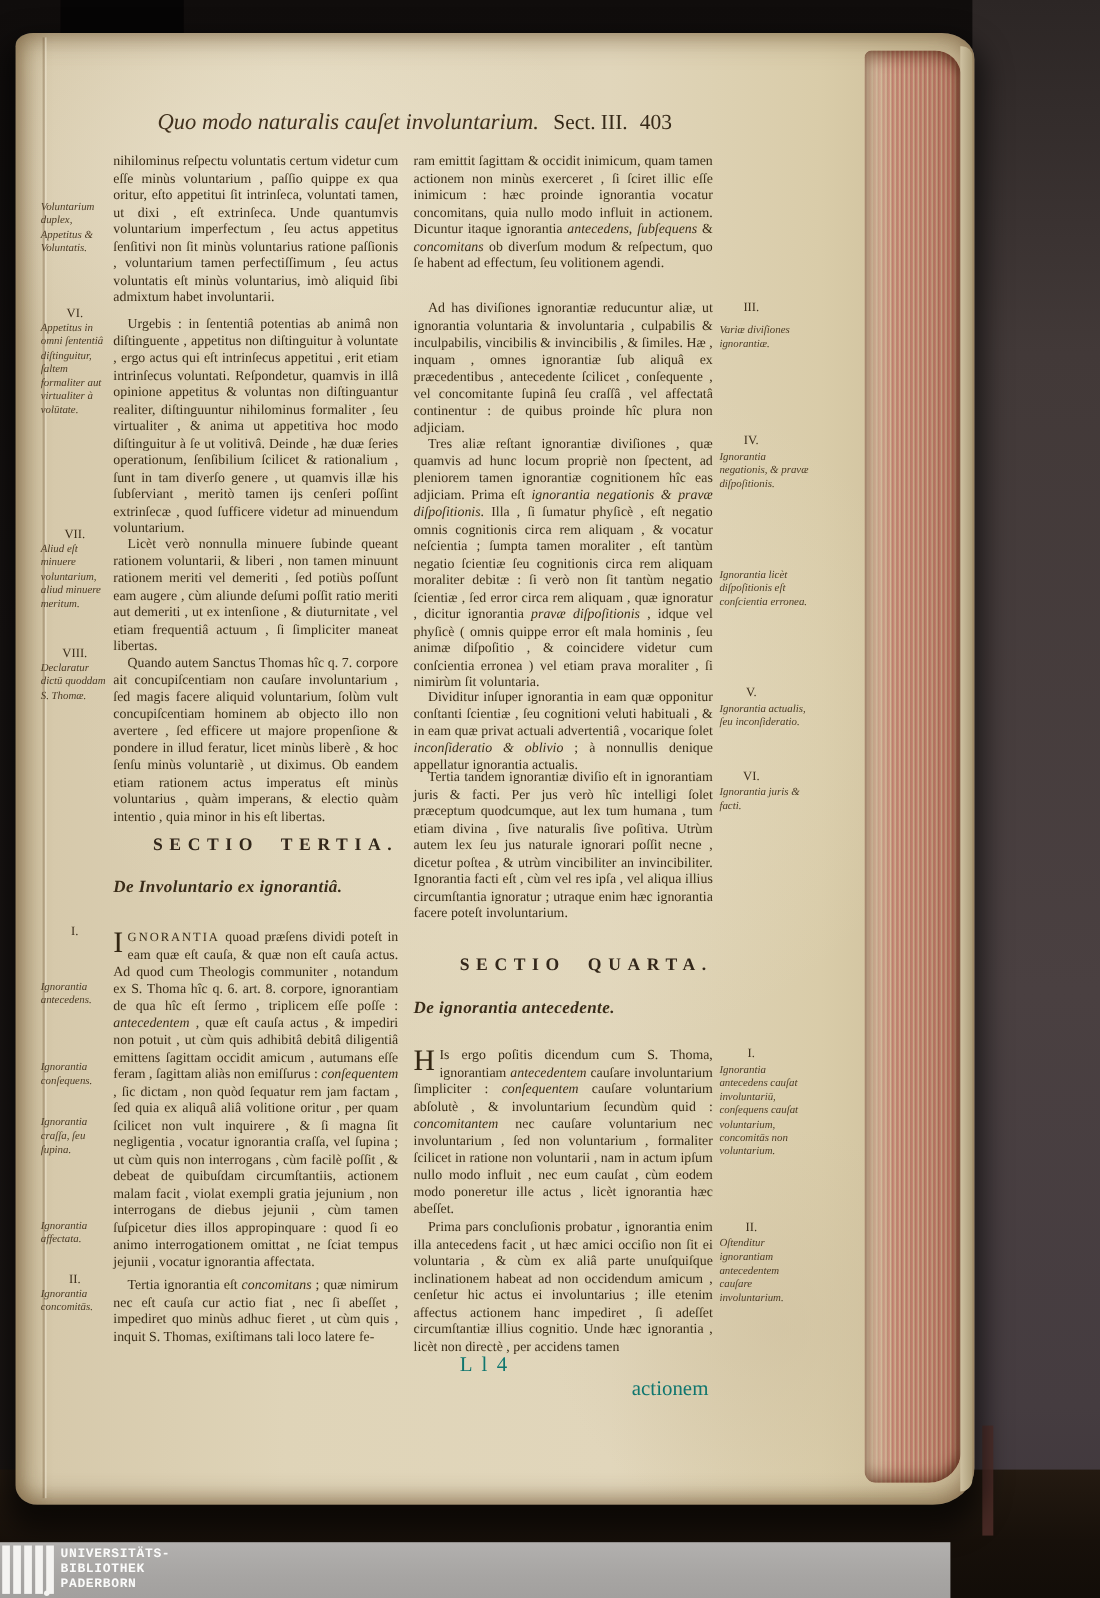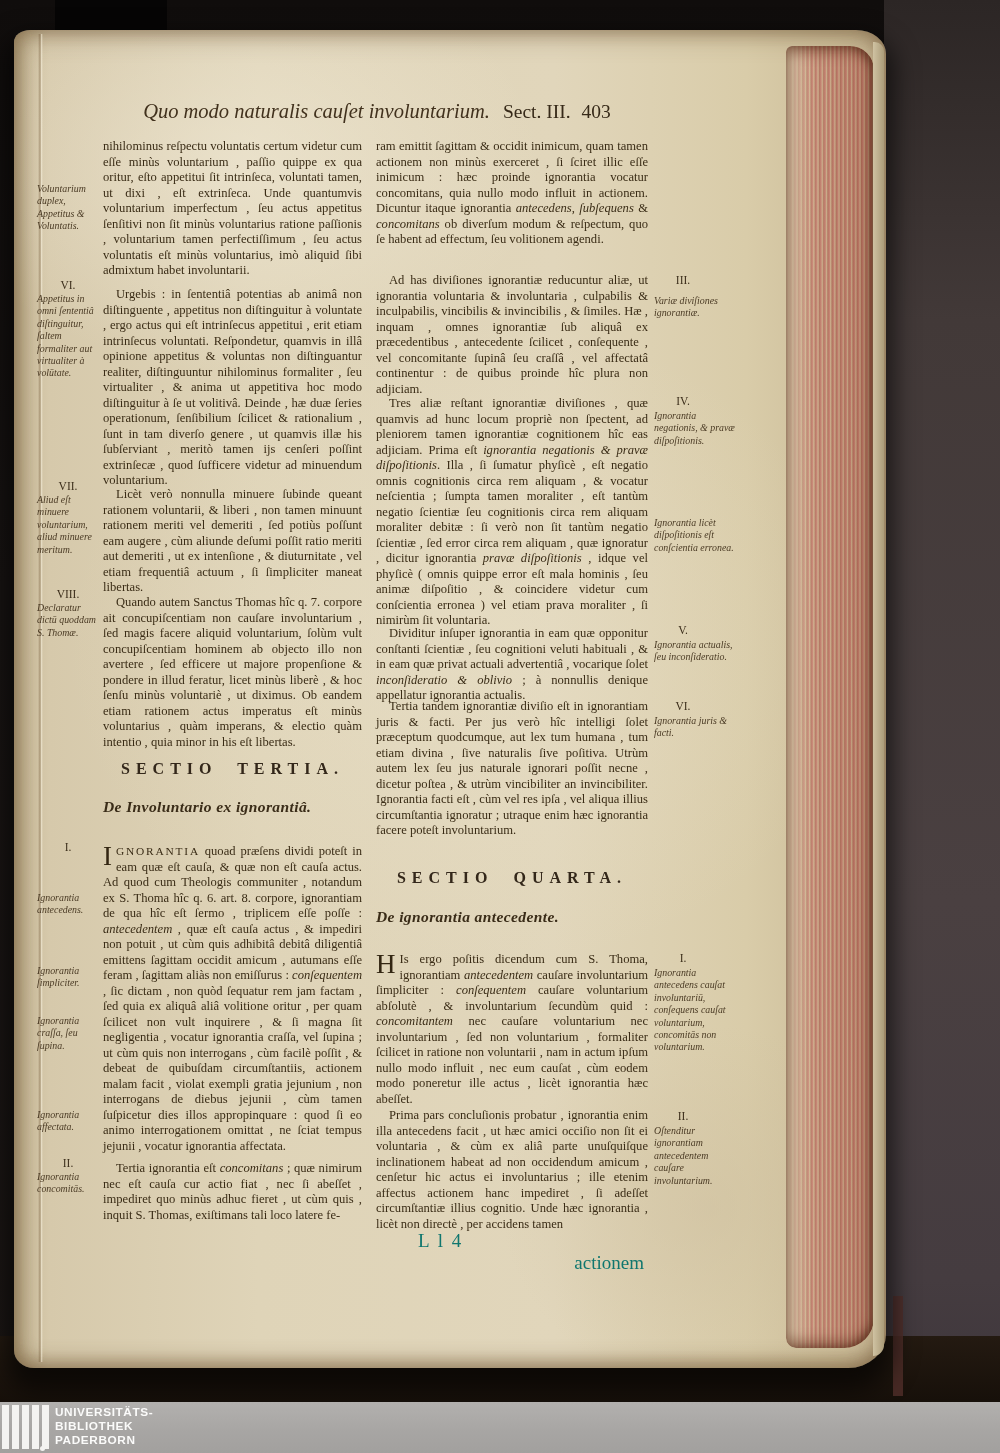--- a/index.html
+++ b/index.html
@@ -49,40 +49,40 @@
 
   p.body{position:absolute;z-index:3;margin:0;font-size:12.6px;line-height:15.5px;
     text-align:justify;color:#3a2c16;}
   .colL{left:103px;width:259px;}
   .colR{left:376px;width:272px;}
   .indent{text-indent:13px;}
   .dropcap{float:left;font-size:27px;line-height:23px;padding:1px 4px 0 0;color:#332612;}
   .lead-caps{font-size:11.4px;letter-spacing:1.8px;}
 
   .sec-head{position:absolute;z-index:3;margin:0;font-size:16px;letter-spacing:6px;word-spacing:10px;
-    text-align:center;color:#33271a;white-space:nowrap;}
+    text-align:right;color:#33271a;white-space:nowrap;}
   .sec-sub{position:absolute;z-index:3;margin:0;font-style:italic;font-size:15.5px;text-align:left;
     letter-spacing:.4px;color:#3a2c18;}
 
   .sig-row{position:absolute;z-index:3;left:376px;top:1230px;width:272px;display:flex;
     font-size:19px;color:#0f766e;flex-direction:column;}
   .sig{margin-left:42px;letter-spacing:2px;}
   .catch{margin-left:auto;margin-right:4px;}
 
   .mn{position:absolute;z-index:3;font-style:italic;font-size:9.9px;line-height:12.4px;color:#4a3a24;}
   .mnL{left:37px;width:64px;}
   .mnR{left:654px;width:84px;}
   .mn-roman{position:absolute;z-index:3;font-size:11.5px;color:#3d2f1c;text-align:center;font-style:normal;}
   .romL{left:38px;width:60px;}
   .romR{left:656px;width:54px;}
 
   
-  .banner{position:absolute;left:0;top:1402px;width:1000px;height:51px;z-index:6;
+  .banner{position:absolute;left:0;top:1402px;width:820px;height:51px;z-index:6;
     background:linear-gradient(180deg,#b2b0ae 0%,#a7a5a3 60%,#a2a09e 100%);
-    font-family:Liberation Sans, sans-serif;}
+    font-family:Liberation Mono, monospace;padding-left:44px;}
   .bars{position:absolute;left:2px;top:3px;height:44px;display:flex;gap:3.5px;}
   .bar{width:6.5px;height:44px;background:#f4f3f1;}
   .bar-dot{position:absolute;left:40px;top:44px;width:5px;height:5px;border-radius:50%;background:#f4f3f1;}
   .banner-text{position:absolute;left:55px;top:4px;font-size:11.8px;font-weight:bold;
     line-height:13.8px;color:#fbfbfa;letter-spacing:.6px;}
 </style>
 </head>
 <body>
 
 <div class="bg-right"></div>
@@ -127,21 +127,21 @@
 
 <div class="mn mnL" style="top:183px">Voluntarium duplex, Appetitus &amp; Voluntatis.</div>
 <div class="mn-roman romL" style="top:279px">VI.</div>
 <div class="mn mnL" style="top:293px">Appetitus in omni ſententiâ diſtinguitur, ſaltem formaliter aut virtualiter à volūtate.</div>
 <div class="mn-roman romL" style="top:480px">VII.</div>
 <div class="mn mnL" style="top:494px">Aliud eſt minuere voluntarium, aliud minuere meritum.</div>
 <div class="mn-roman romL" style="top:588px">VIII.</div>
 <div class="mn mnL" style="top:602px">Declaratur dictū quoddam S. Thomæ.</div>
 <div class="mn-roman romL" style="top:841px">I.</div>
 <div class="mn mnL" style="top:892px">Ignorantia antecedens.</div>
-<div class="mn mnL" style="top:965px">Ignorantia ſimpliciter.</div>
+<div class="mn mnL" style="top:965px">Ignorantia conſequens.</div>
 <div class="mn mnL" style="top:1015px">Ignorantia craſſa, ſeu ſupina.</div>
 <div class="mn mnL" style="top:1109px">Ignorantia affectata.</div>
 <div class="mn-roman romL" style="top:1157px">II.</div>
 <div class="mn mnL" style="top:1171px">Ignorantia concomitās.</div>
 
 <div class="mn-roman romR" style="top:274px">III.</div>
 <div class="mn mnR" style="top:295px">Variæ diviſiones ignorantiæ.</div>
 <div class="mn-roman romR" style="top:395px">IV.</div>
 <div class="mn mnR" style="top:410px">Ignorantia negationis, &amp; pravæ diſpoſitionis.</div>
 <div class="mn mnR" style="top:517px">Ignorantia licèt diſpoſitionis eſt conſcientia erronea.</div>

